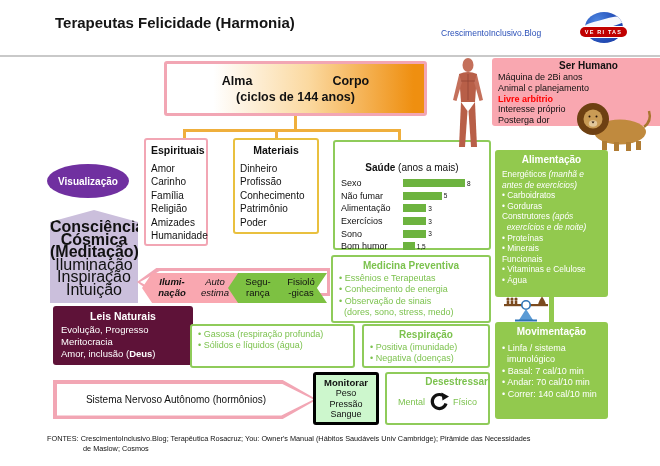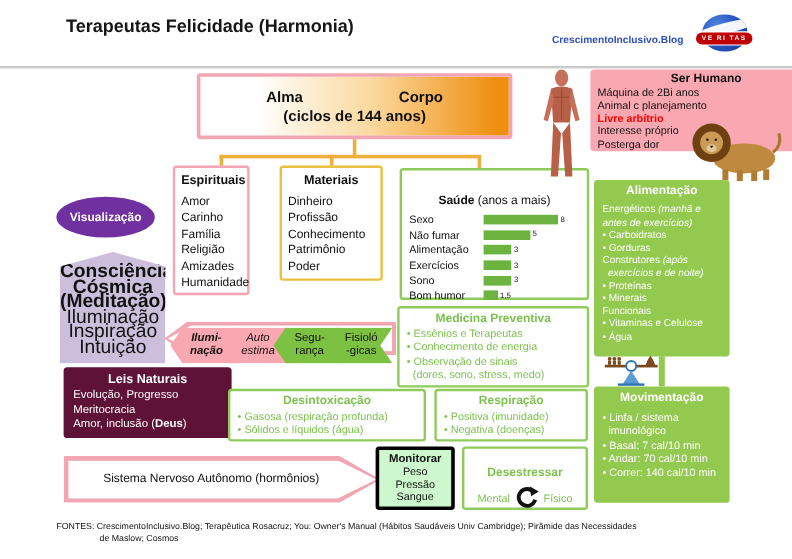--- a/index.html
+++ b/index.html
@@ -8,21 +8,21 @@
     --purple:#7030A0; --lavender:#CBBFDC; --maroon:#5E1238; --mint:#CDF7CD;
     --red:#FF0000; --ego-green:#00A651; --com-red:#E02B20; --brand-blue:#2B50B8;
     --chev-green:#7DC142;
   }
   html,body{margin:0;padding:0;background:#e9e9e9;}
   .page{position:relative;width:660px;height:466px;background:#fff;overflow:hidden;
         font-family:"Liberation Sans",sans-serif;color:#111;}
   .abs{position:absolute;}
   .ln{white-space:pre-wrap;}
   .page-title{left:55px;top:14px;font-size:15px;font-weight:bold;color:#151515;}
-  .brand{left:460px;top:28px;font-size:8.5px;font-weight:bold;color:var(--brand-blue);}
+  .brand{left:441px;top:28px;font-size:8.5px;font-weight:normal;color:var(--brand-blue);}
   .logo-globe{left:585px;top:12px;width:38px;height:31px;border-radius:50%;
     background:radial-gradient(circle at 32% 30%,#4e86e0 0%,#2a58c0 45%,#15339c 100%);overflow:hidden;}
   .logo-swoosh{position:absolute;left:-8px;top:7px;width:56px;height:9px;background:#fff;
     border-radius:50%;transform:rotate(-14deg);opacity:.95;}
   .logo-band{left:580px;top:27px;width:47px;height:10px;background:#C00000;border-radius:5px;
     box-shadow:0 0 0 1px #fff;color:#fff;font-size:5.5px;font-weight:bold;letter-spacing:1.2px;
     display:flex;align-items:center;justify-content:center;}
   .header-rule{left:0;top:55px;width:660px;height:2px;background:#C9C9C9;}
   .conn{background:var(--gold);}
   .gconn{background:var(--green-bg);}
@@ -93,21 +93,21 @@
   .arrowR-inner{position:absolute;inset:3.5px;background:#fff;
     clip-path:polygon(0 0,87.5% 0,100% 50%,87.5% 100%,0 100%);
     display:flex;flex-direction:column;align-items:center;justify-content:center;
     font-size:10px;line-height:13px;padding-right:18px;}
   .arrowR-inner .b{font-weight:bold;}
   .monitorar{left:313px;top:372px;width:66px;height:53px;border:3px solid #000;
     background:var(--mint);text-align:center;font-size:9px;padding-top:2px;}
   .monitorar .bt{font-weight:bold;font-size:9.5px;}
   .monitorar .ln{line-height:10.6px;}
   .desestressar{left:385px;top:372px;width:105px;height:53px;border:2px solid var(--green-border);
-    background:#fff;color:var(--green-text);text-align:center;padding-top:15px;box-sizing:border-box;}
+    background:#fff;color:var(--green-text);text-align:right;padding-top:2px;box-sizing:border-box;}
   .desestressar .bt{font-weight:bold;font-size:10px;}
   .dz-row{display:flex;align-items:center;justify-content:center;gap:4px;font-size:9px;margin-top:5px;}
   .fontes{left:47px;top:434px;font-size:7.3px;line-height:9.6px;color:#111;}
   .fontes .l2{padding-left:36px;}
 </style>
 </head>
 <body>
 
 <div class="page">
 
@@ -325,21 +325,20 @@
   <div class="abs box gtextbox medicina">
     <div class="bt">Medicina Preventiva</div>
     <div>
         <div class="ln"><span>• Essênios e Terapeutas</span></div>
         <div class="ln"><span>• Conhecimento de energia</span></div>
         <div class="ln"><span>• Observação de sinais</span></div>
         <div class="ln"><span>  (dores, sono, stress, medo)</span></div>
       </div>
   </div>
   <div class="abs box gtextbox desintox">
-    <div class="bt">Desintoxicação</div>
     <div>
         <div class="ln"><span>• Gasosa (respiração profunda)</span></div>
         <div class="ln"><span>• Sólidos e líquidos (água)</span></div>
       </div>
   </div>
   <div class="abs box gtextbox respiracao">
     <div class="bt">Respiração</div>
     <div>
         <div class="ln"><span>• Positiva (imunidade)</span></div>
         <div class="ln"><span>• Negativa (doenças)</span></div>

